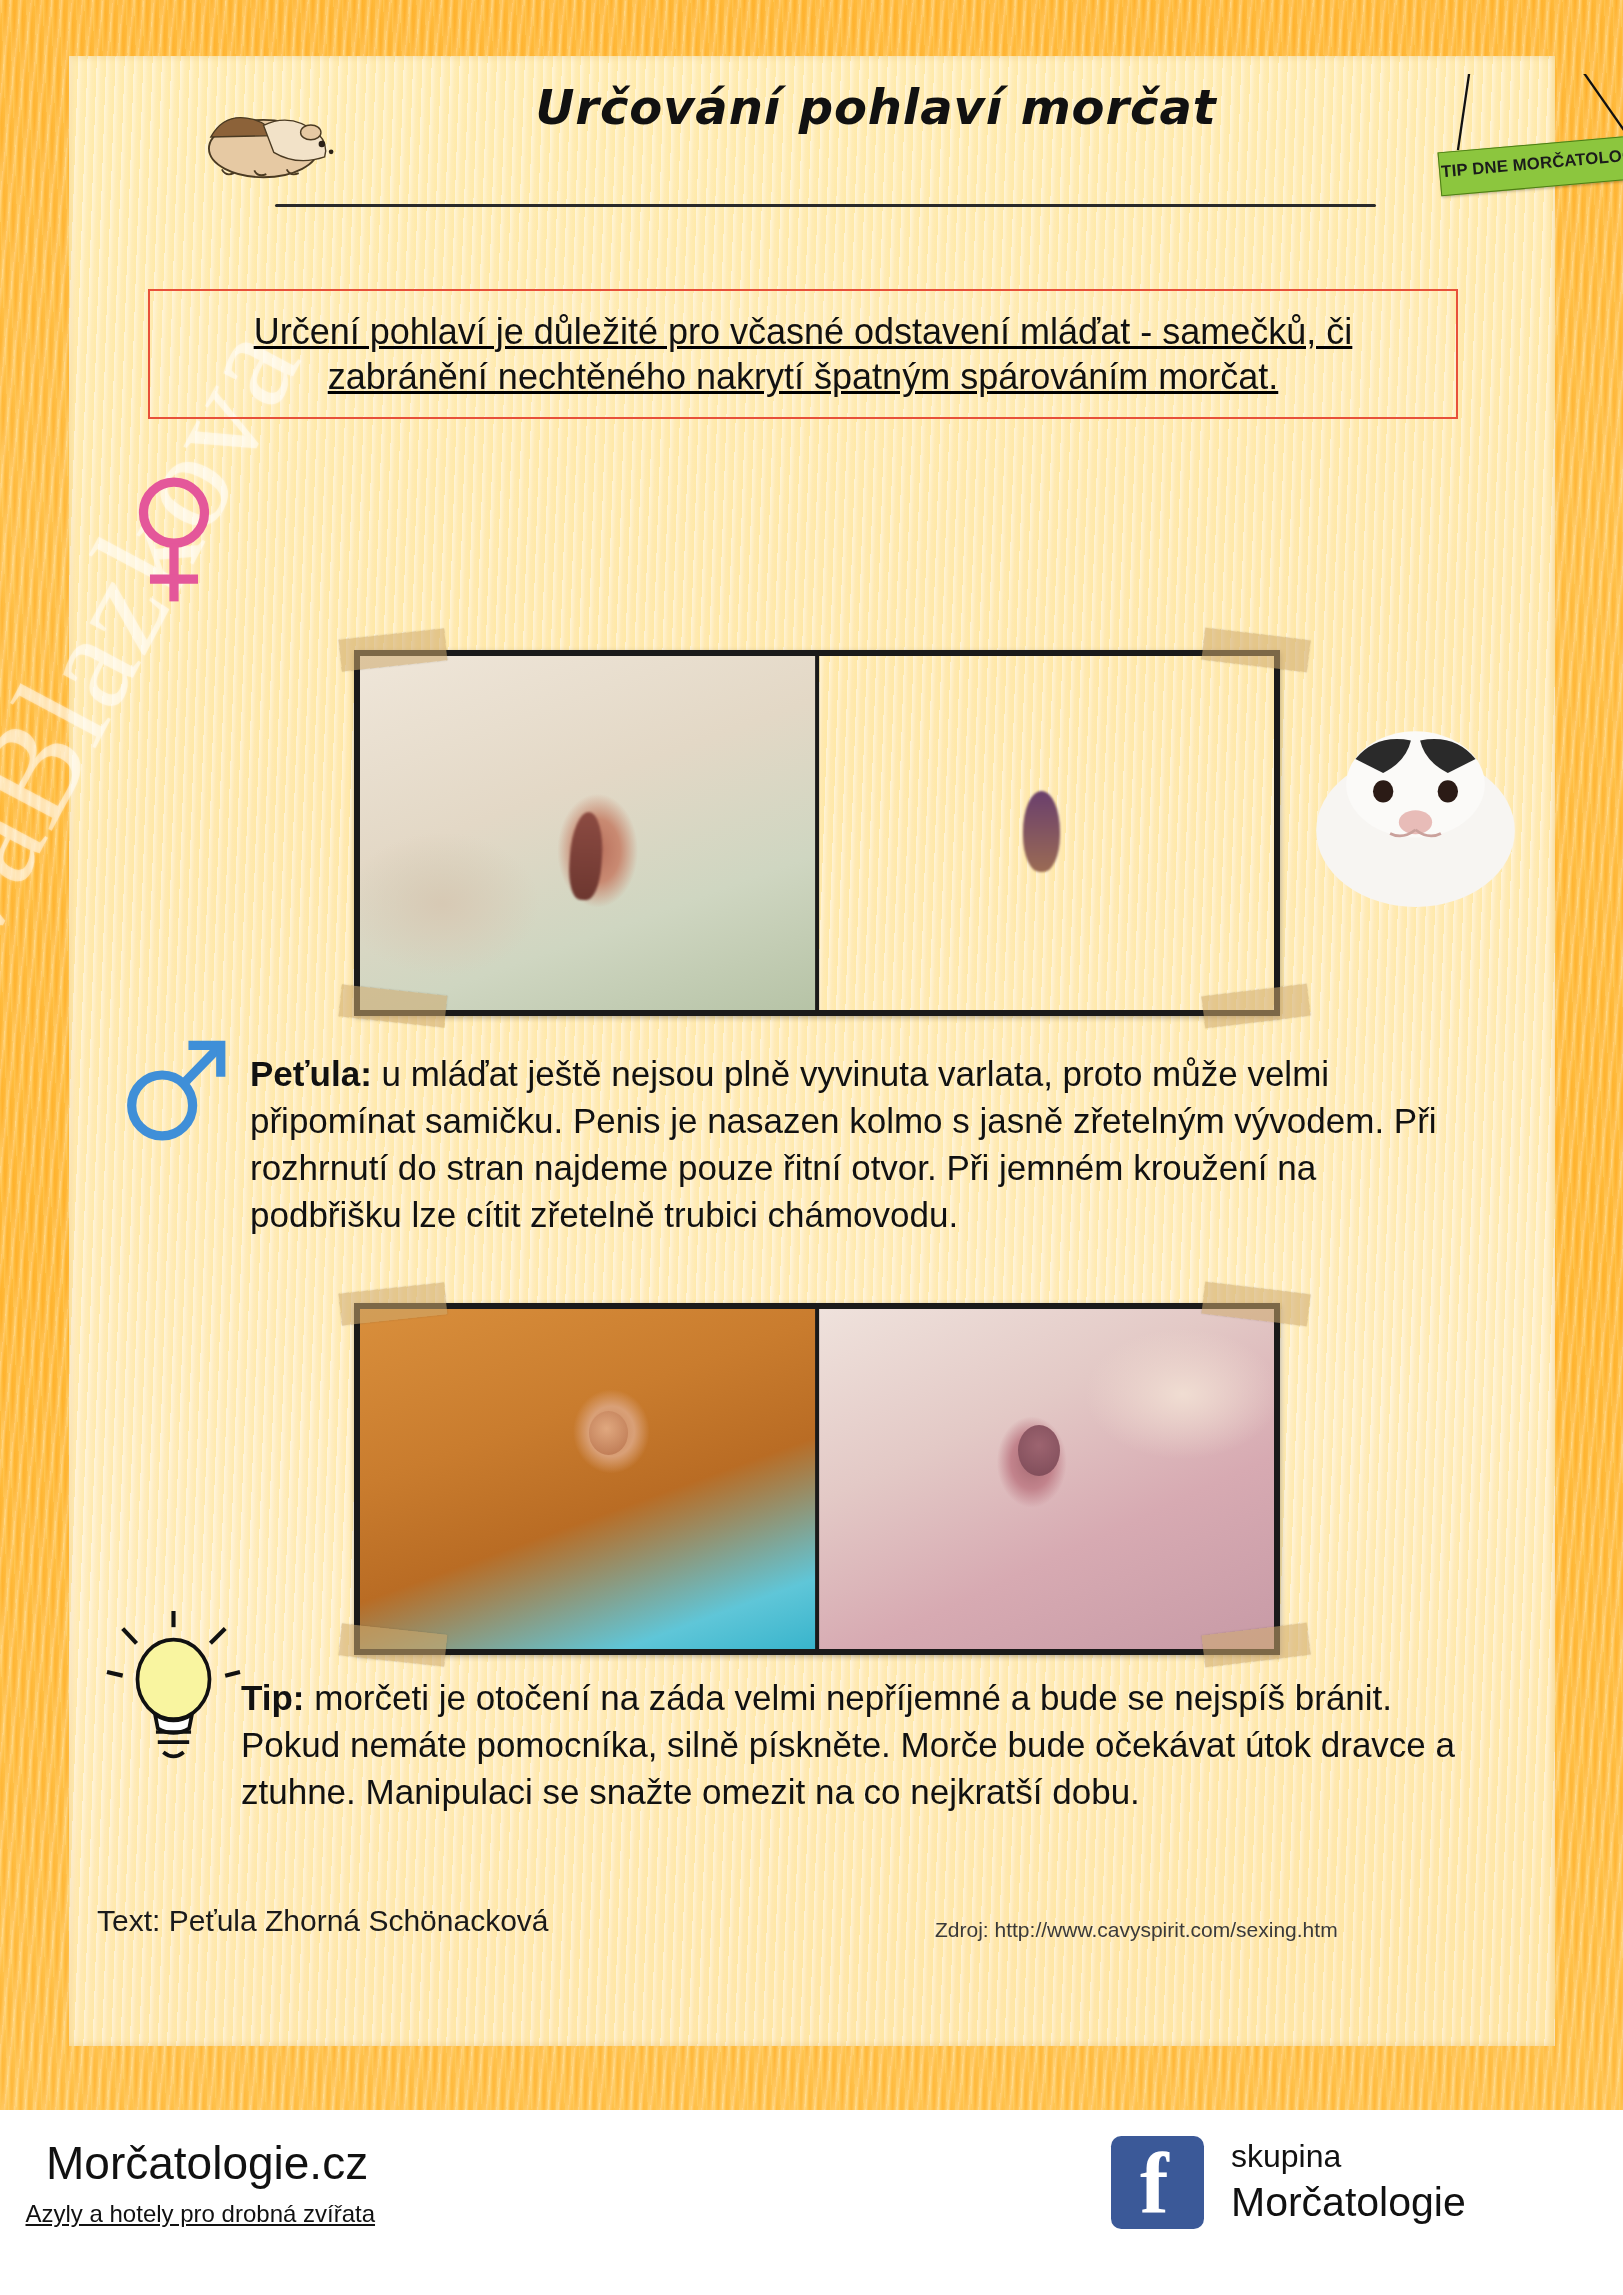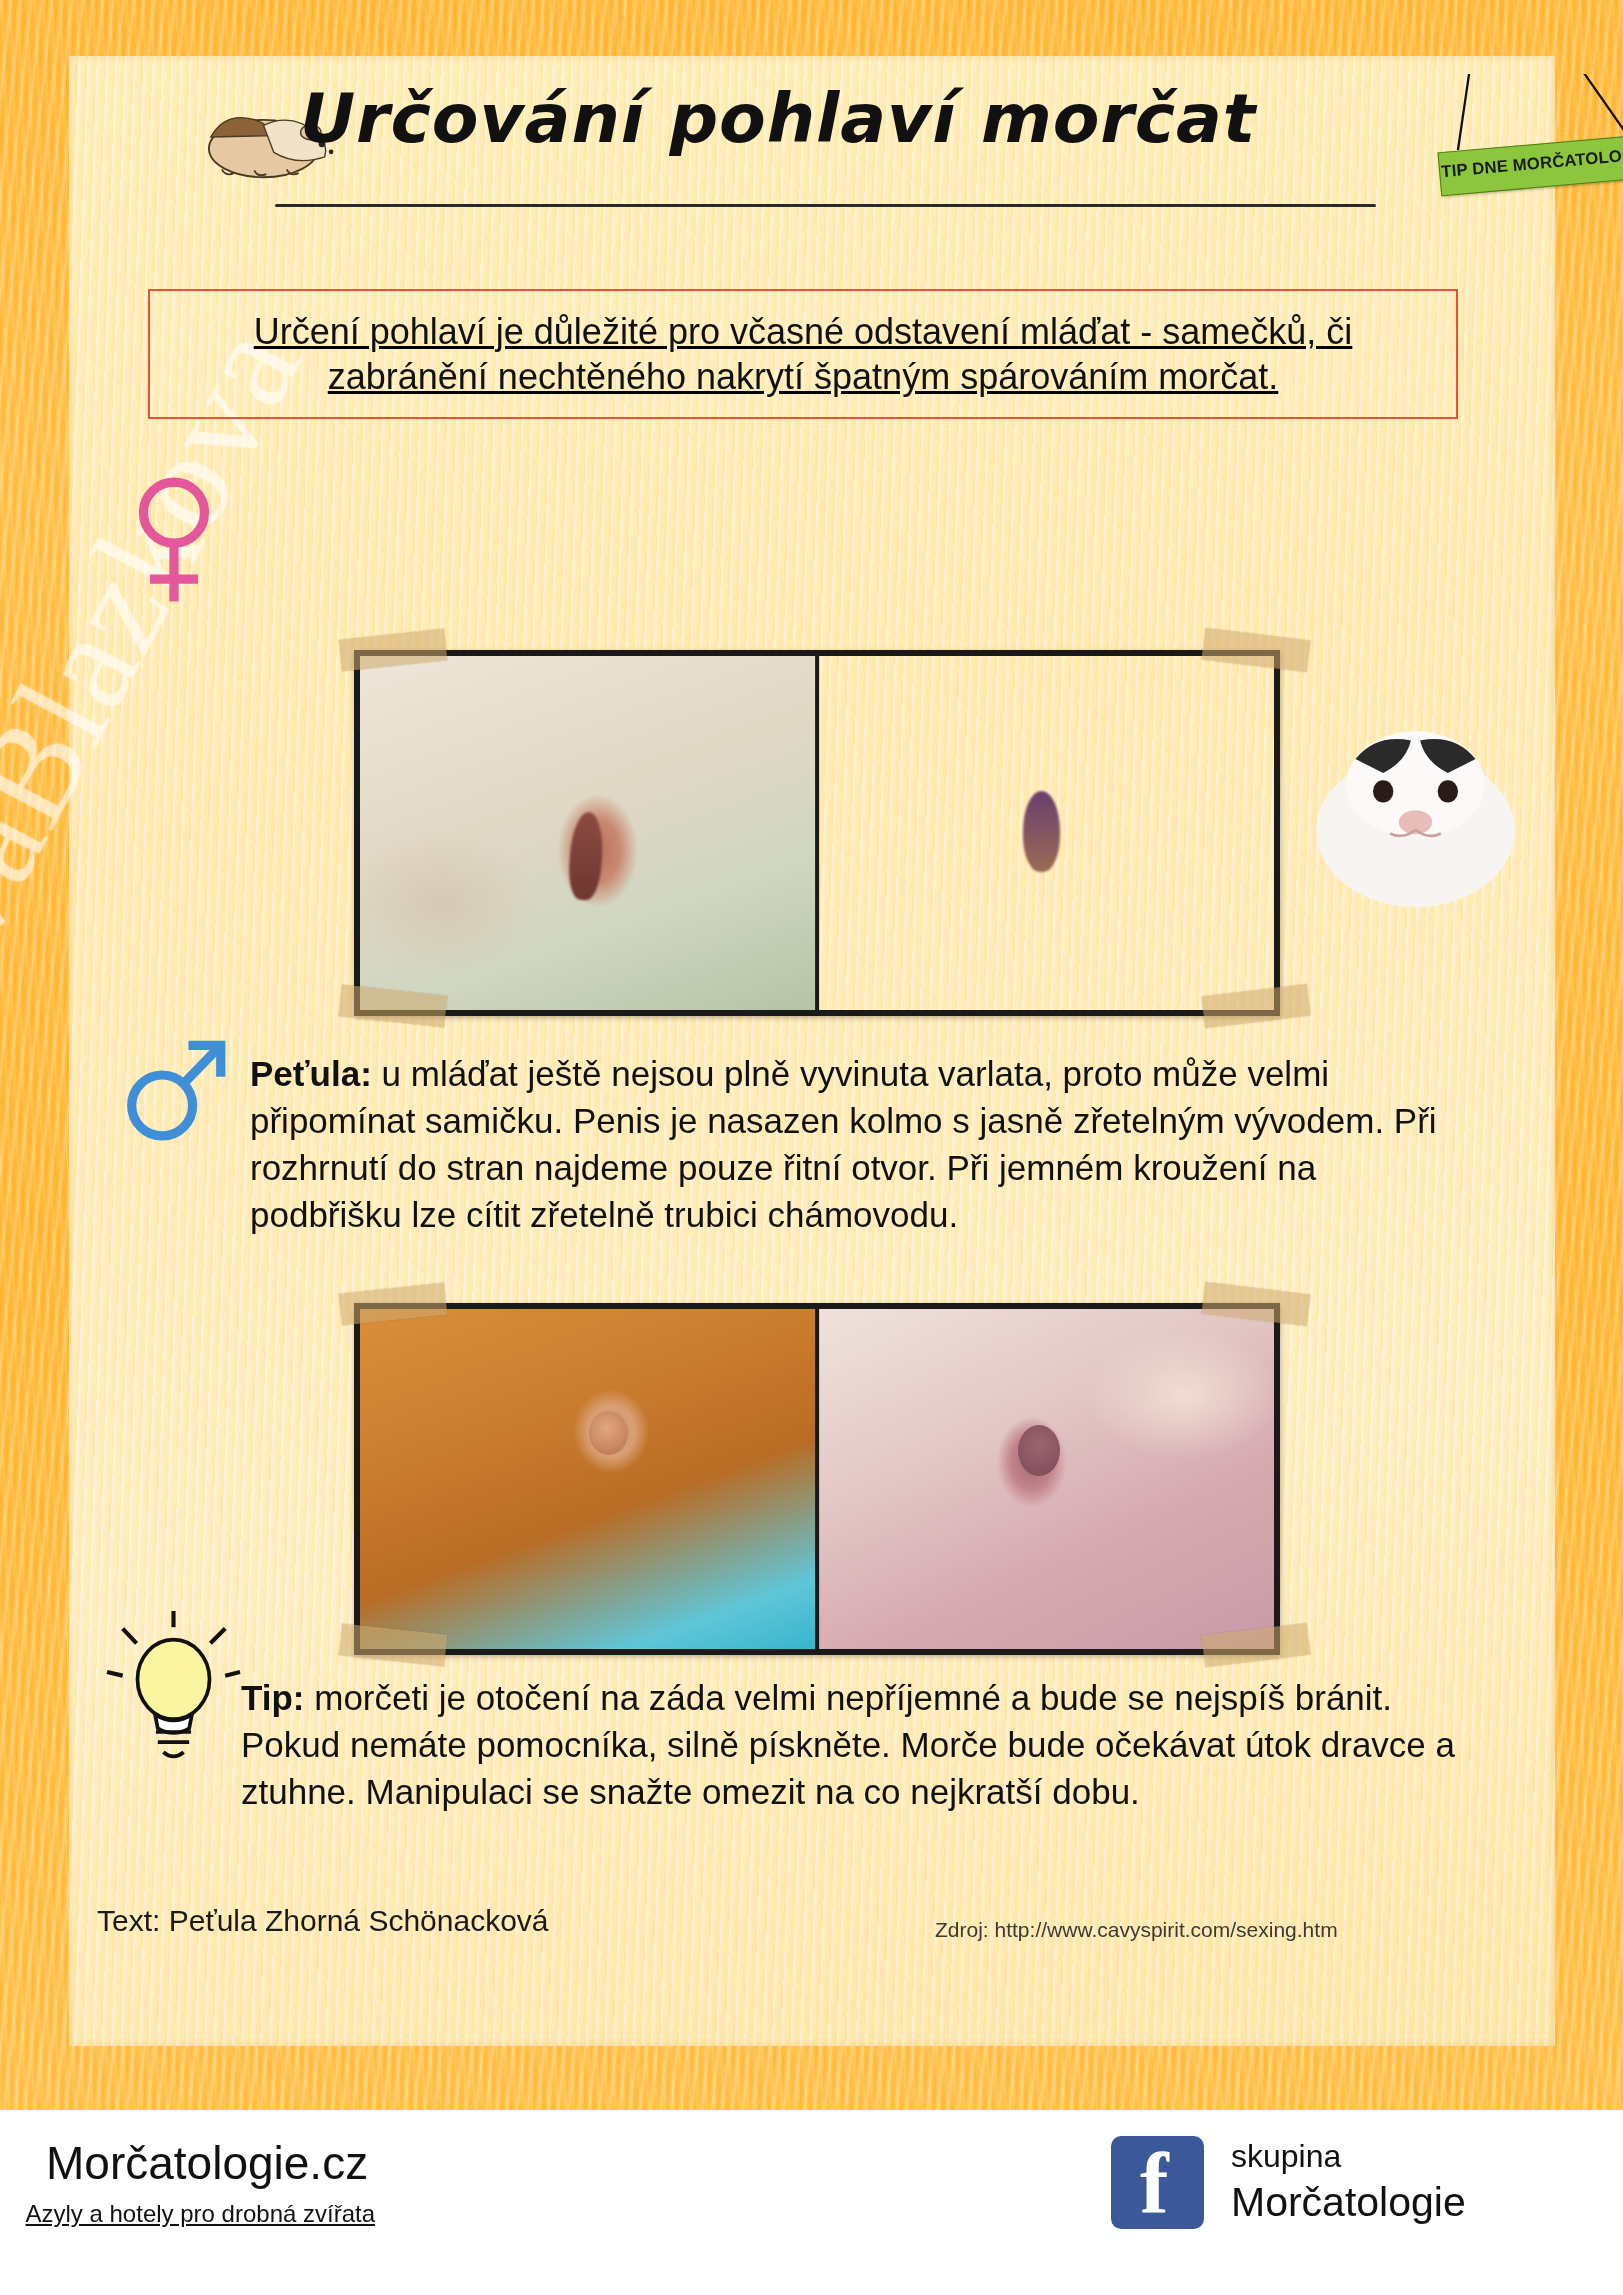--- a/index.html
+++ b/index.html
@@ -69,27 +69,28 @@
   .header {
     position: absolute;
     left: 106px; top: 74px;
     width: 1328px;
     height: 153px;
   }
   .header-title {
     position: absolute;
     left: 194px; top: 4.6px;
     width: 1064px;
-    text-align: left;
+    text-align: center;
     font-family: "DejaVu Sans", sans-serif;
-    font-size: 68px;
+    font-size: 48px;
     font-weight: bold;
     font-style: italic;
     color: #111;
     letter-spacing: 0.9px;
+    padding-left: 44px;
   }
   .header-rule {
     position: absolute;
     left: 169px; top: 130px;
     width: 1101px;
     height: 3.2px;
     background: #2a2a2a;
     border-radius: 1.9px;
   }
   .guinea-logo {

